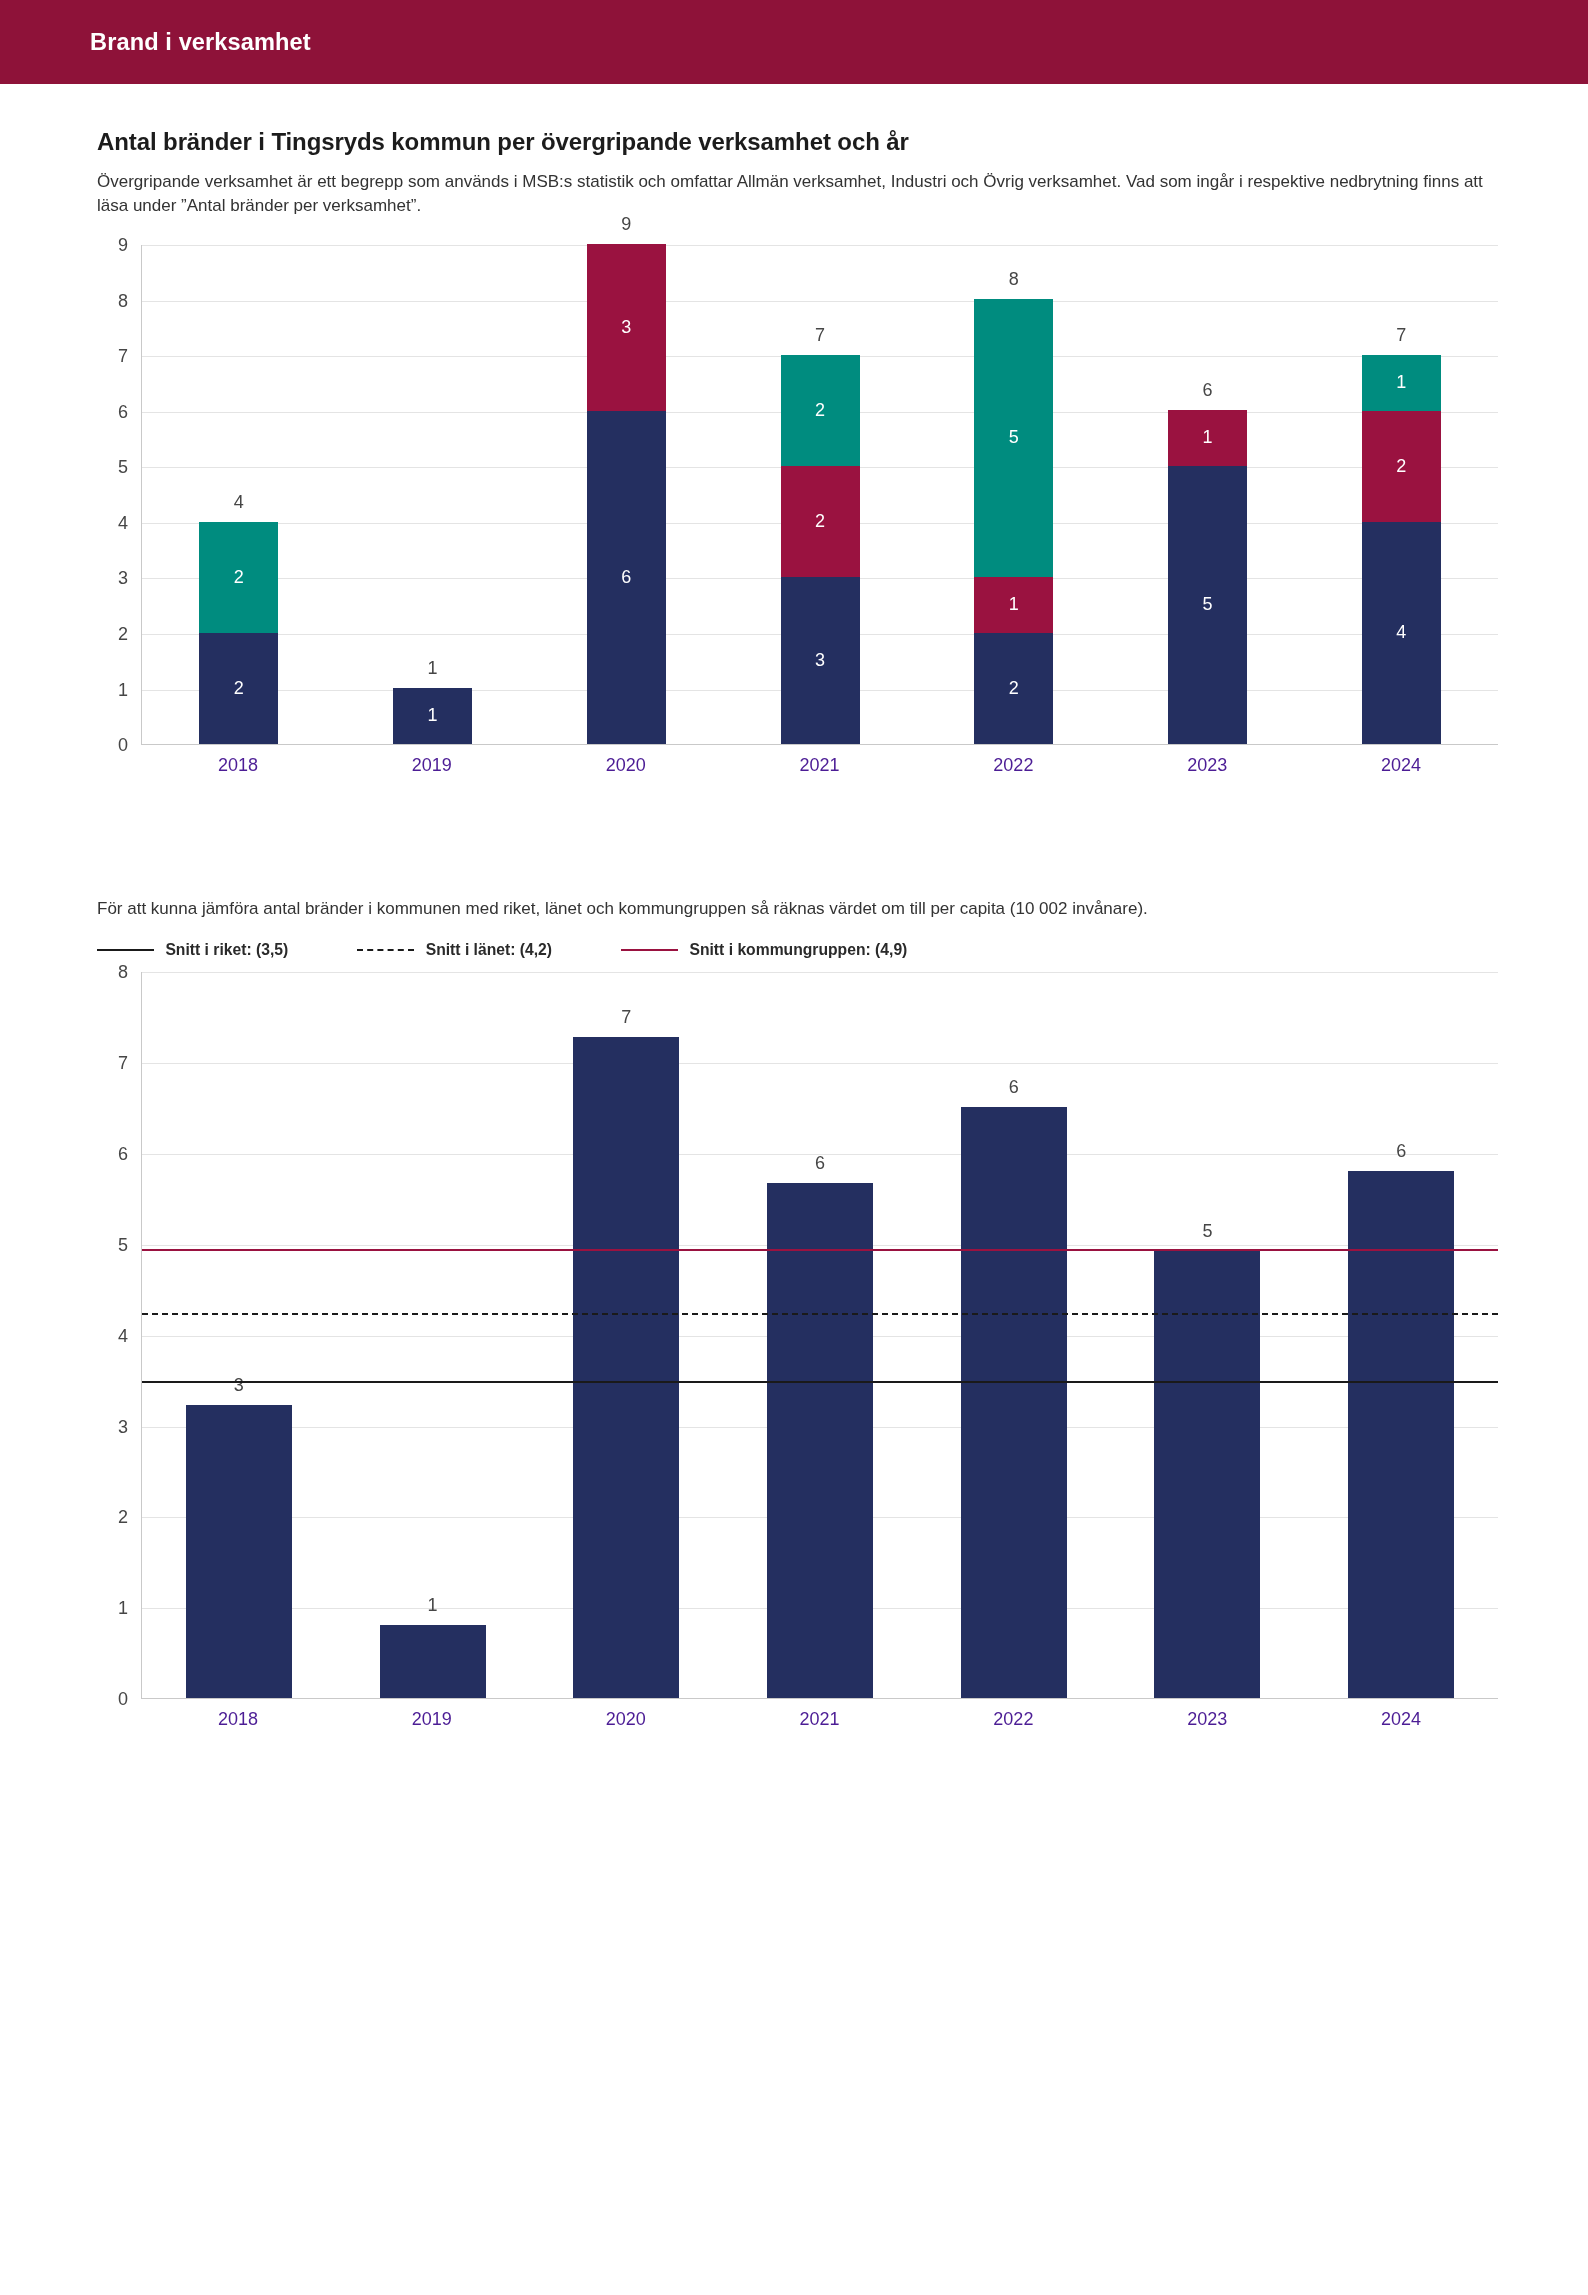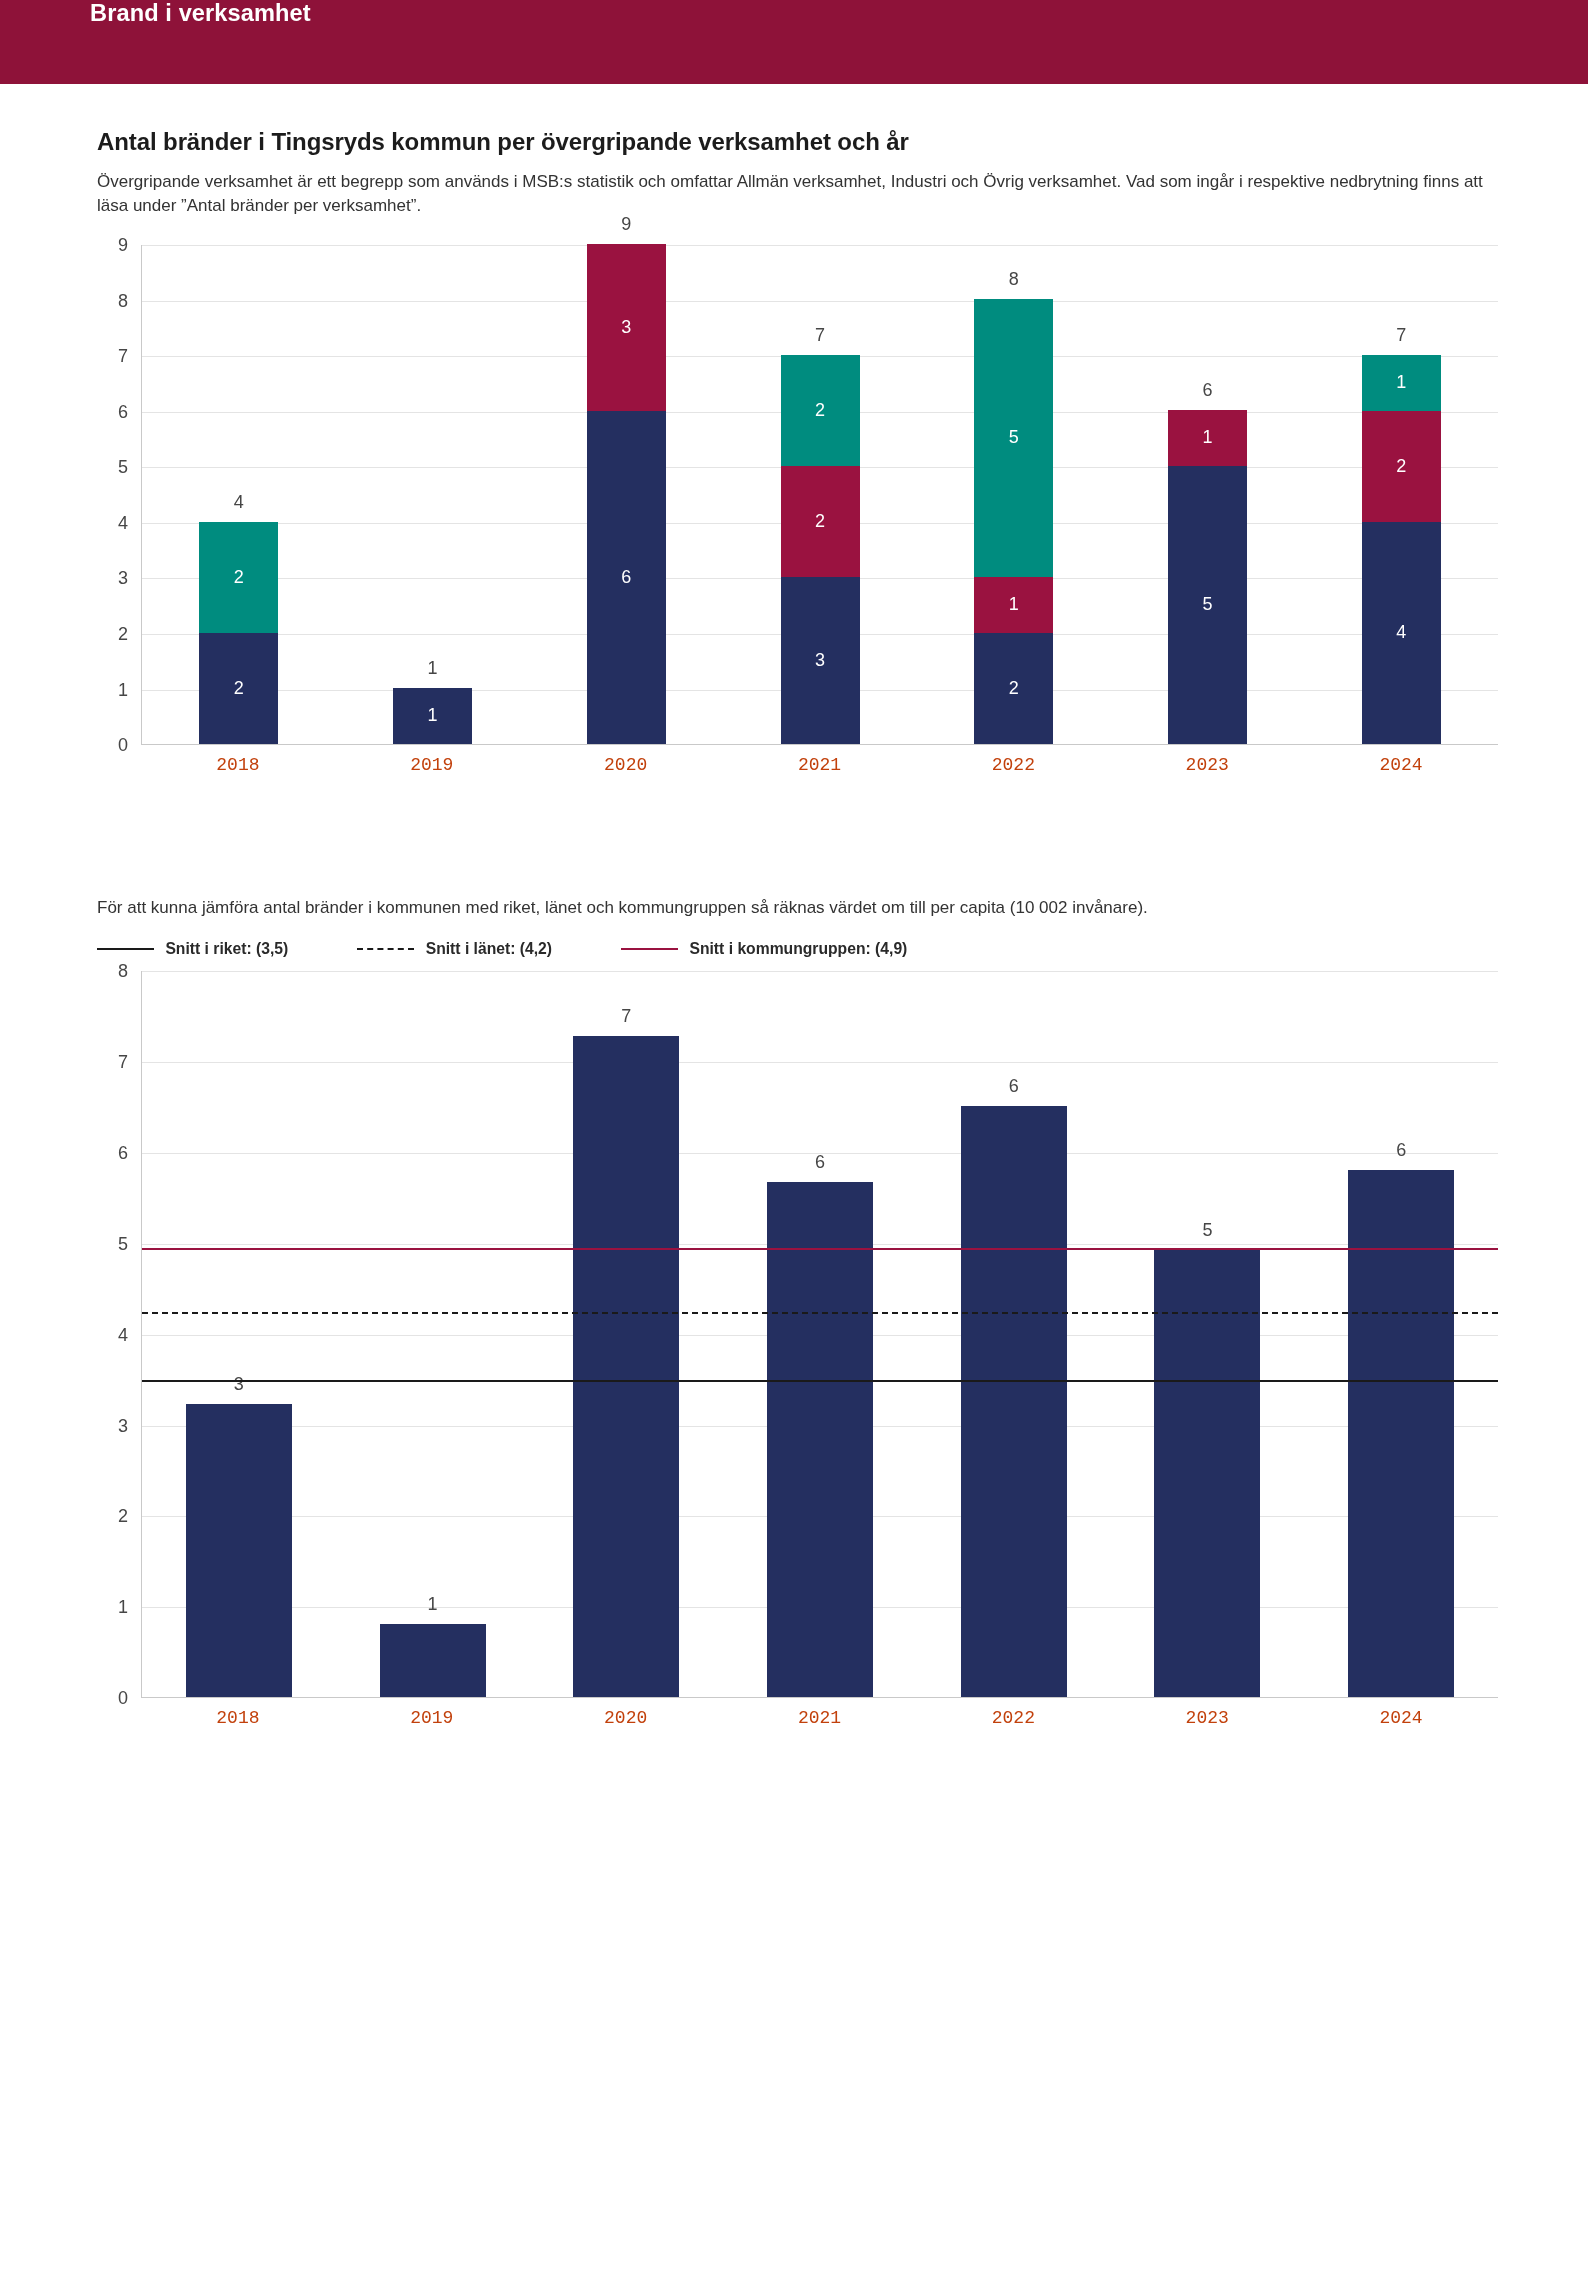--- a/index.html
+++ b/index.html
@@ -12,20 +12,21 @@
     color: #303030;
     -webkit-font-smoothing: antialiased;
   }
 
   
   .app-header {
     width: 100%;
     height: 84px;
     background: #8E1239;
     display: flex;
+    align-items: center;
     padding-left: 90px;
   }
   .app-header-title {
     color: #ffffff;
     font-size: 23.6px;
     font-weight: bold;
     letter-spacing: 0.1px;
   }
 
   
@@ -125,22 +126,21 @@
 
   .x-axis {
     display: flex;
     margin-left: 44px;
     margin-top: 10px;
   }
   .x-label {
     flex: 1 1 0;
     text-align: center;
     font-size: 18px;
-    color: #c2410c;
-    font-family: Liberation Mono, monospace;
+    color: #4c1d95;
   }
 
   
   .legend-swatches {
     display: flex;
     align-items: center;
     margin-top: 31px;
     margin-left: 100px;
     gap: 0;
   }

